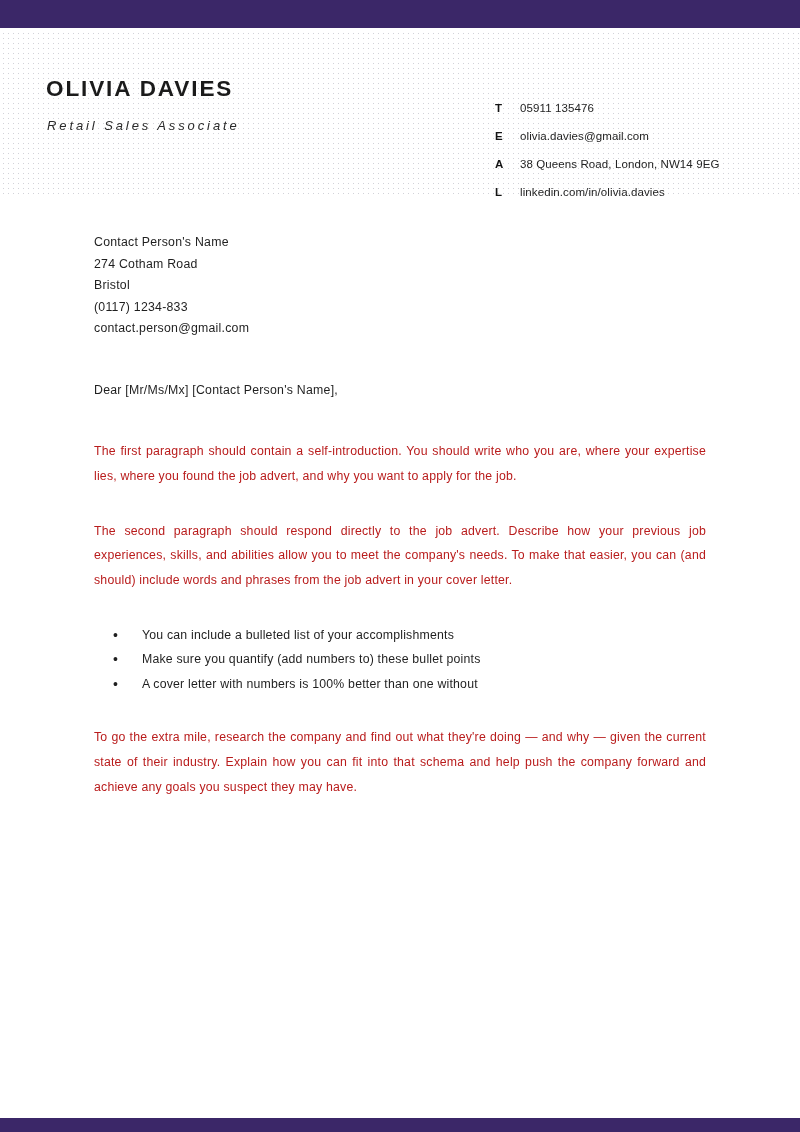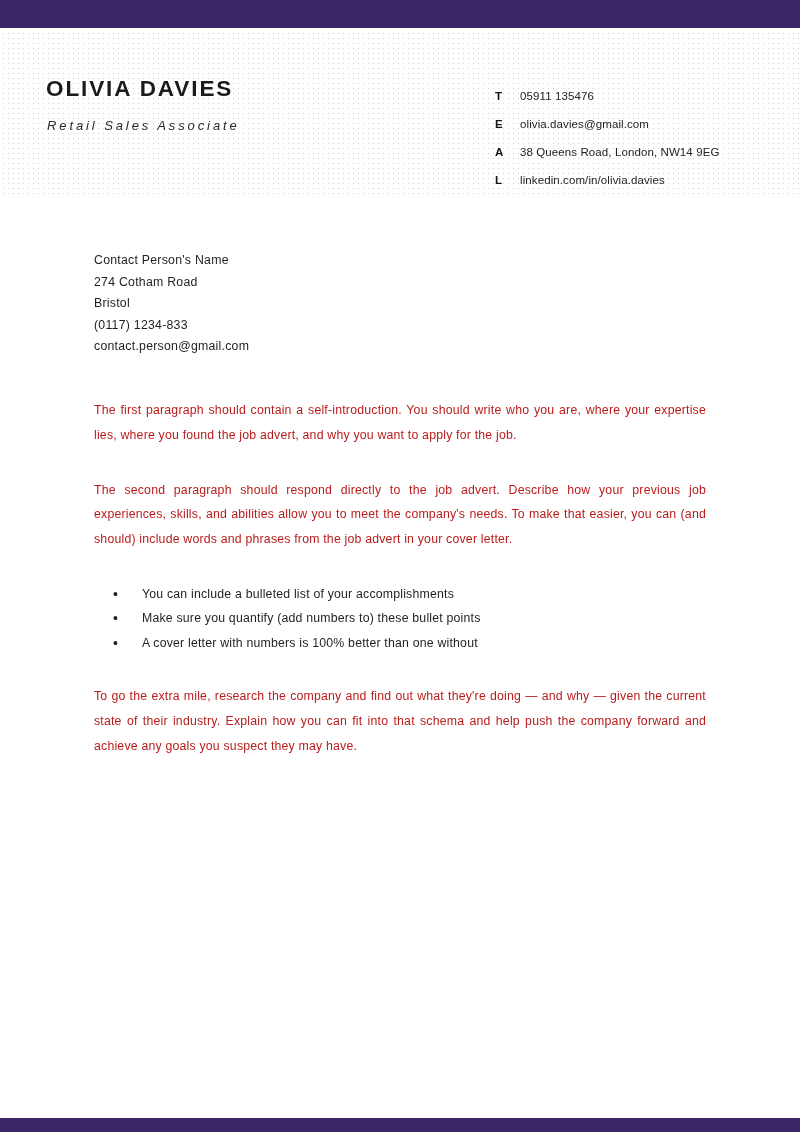--- a/index.html
+++ b/index.html
@@ -93,27 +93,28 @@
     font-size: 11.5px;
     font-weight: bold;
     color: #141414;
     letter-spacing: 0.2px;
   }
   .contact-val {
     font-size: 11.5px;
     color: #232323;
     white-space: nowrap;
     letter-spacing: 0.1px;
+    margin-top: 12px;
   }
 
   
   .letter {
     position: absolute;
     left: 94px;
-    top: 250px;
+    top: 232px;
     width: 612px;
   }
 
   .recipient {
     margin: 0 0 40px 0;
   }
   .recipient-line {
     font-size: 12.3px;
     color: #1f1f1f;
     line-height: 21.6px;
@@ -203,20 +204,21 @@
   <div class="letter">
 
     <div class="recipient">
       <div class="recipient-line">Contact Person's Name</div>
       <div class="recipient-line">274 Cotham Road</div>
       <div class="recipient-line">Bristol</div>
       <div class="recipient-line">(0117) 1234-833</div>
       <div class="recipient-line">contact.person@gmail.com</div>
     </div>
 
+    <div class="salutation">Dear [Mr/Ms/Mx] [Contact Person's Name],</div>
 
     <p class="para">The first paragraph should contain a self-introduction. You should write who you are, where your expertise lies, where you found the job advert, and why you want to apply for the job.</p>
 
     <p class="para">The second paragraph should respond directly to the job advert. Describe how your previous job experiences, skills, and abilities allow you to meet the company's needs. To make that easier, you can (and should) include words and phrases from the job advert in your cover letter.</p>
 
     <ul class="bullets">
       <li class="bullet-item">
         <span class="dot">•</span>
         <span>You can include a bulleted list of your accomplishments</span>
       </li>

